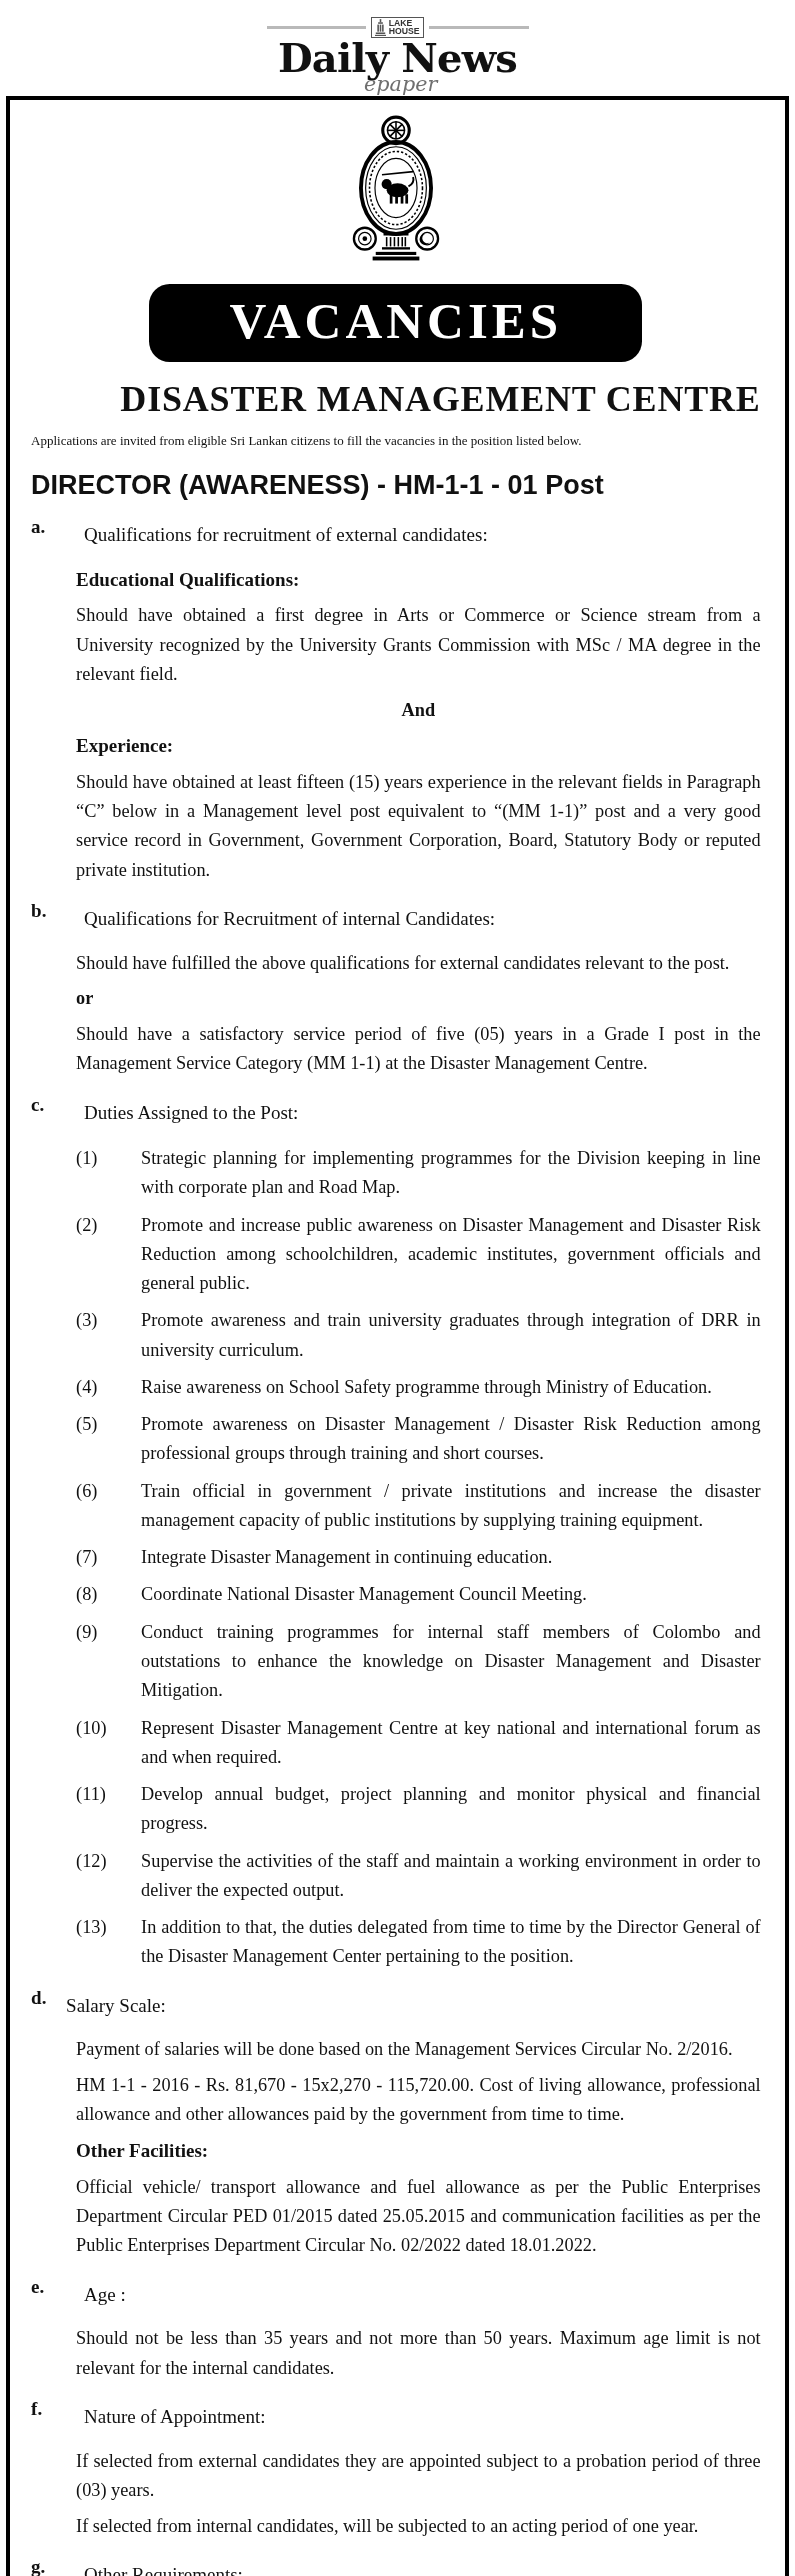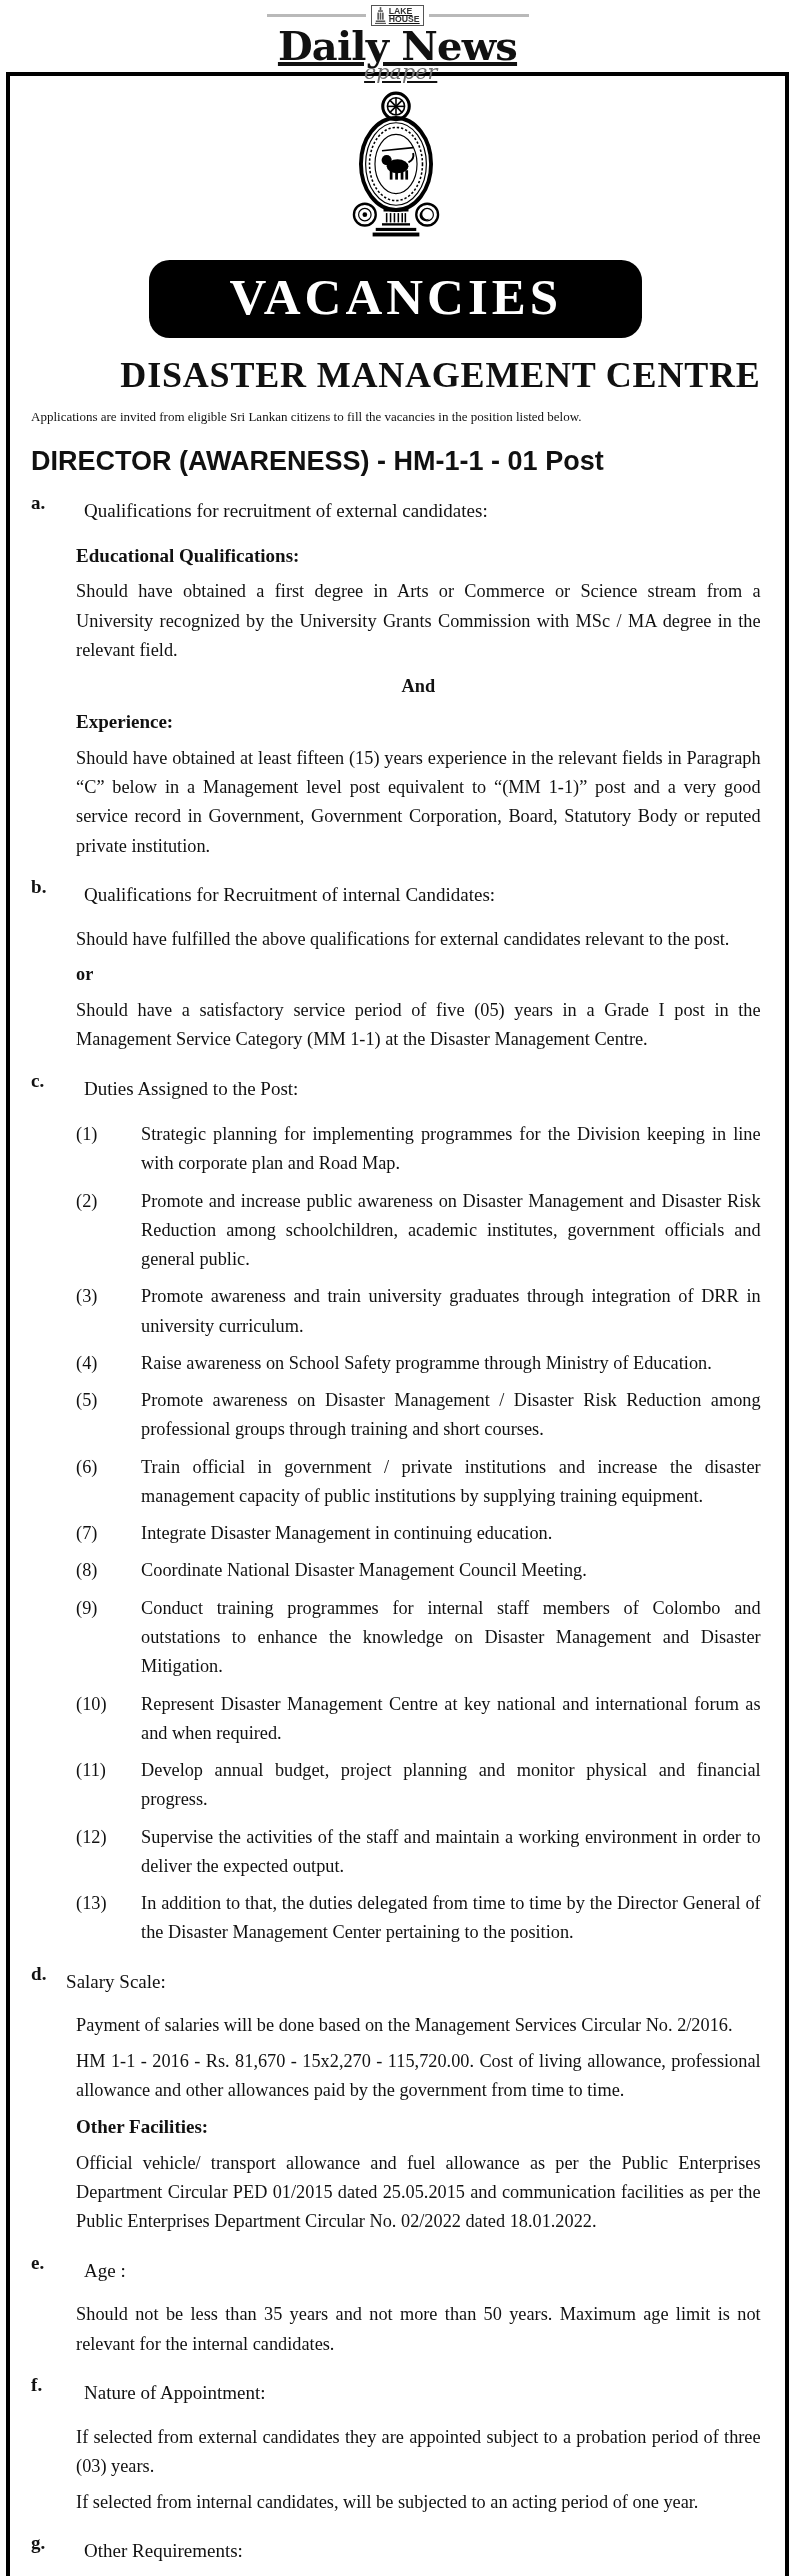--- a/index.html
+++ b/index.html
@@ -12,24 +12,23 @@
   body{
     width:795px;
     background:#ffffff;
     color:var(--ink);
     font-family:"Liberation Serif", serif;
   }
 
   
   .masthead{
     width:262px;
-    margin:0 auto;
+    margin:12px auto;
     padding-top:4.8px;
     height:72px;
-    text-decoration:underline;
   }
   .mast-top{display:flex;align-items:center;gap:4.8px;}
   .mast-rule{flex:1;height:3.2px;background:#b9b9b9;}
   .lh-box{
     border:1.6px solid #555;
     padding:0.8px 3.2px;
     display:flex;align-items:center;gap:2.4px;
     background:#fff;
   }
   .lh-text{font-family:"Liberation Sans", sans-serif;font-weight:bold;font-size:8.7px;line-height:1;color:#333;}

